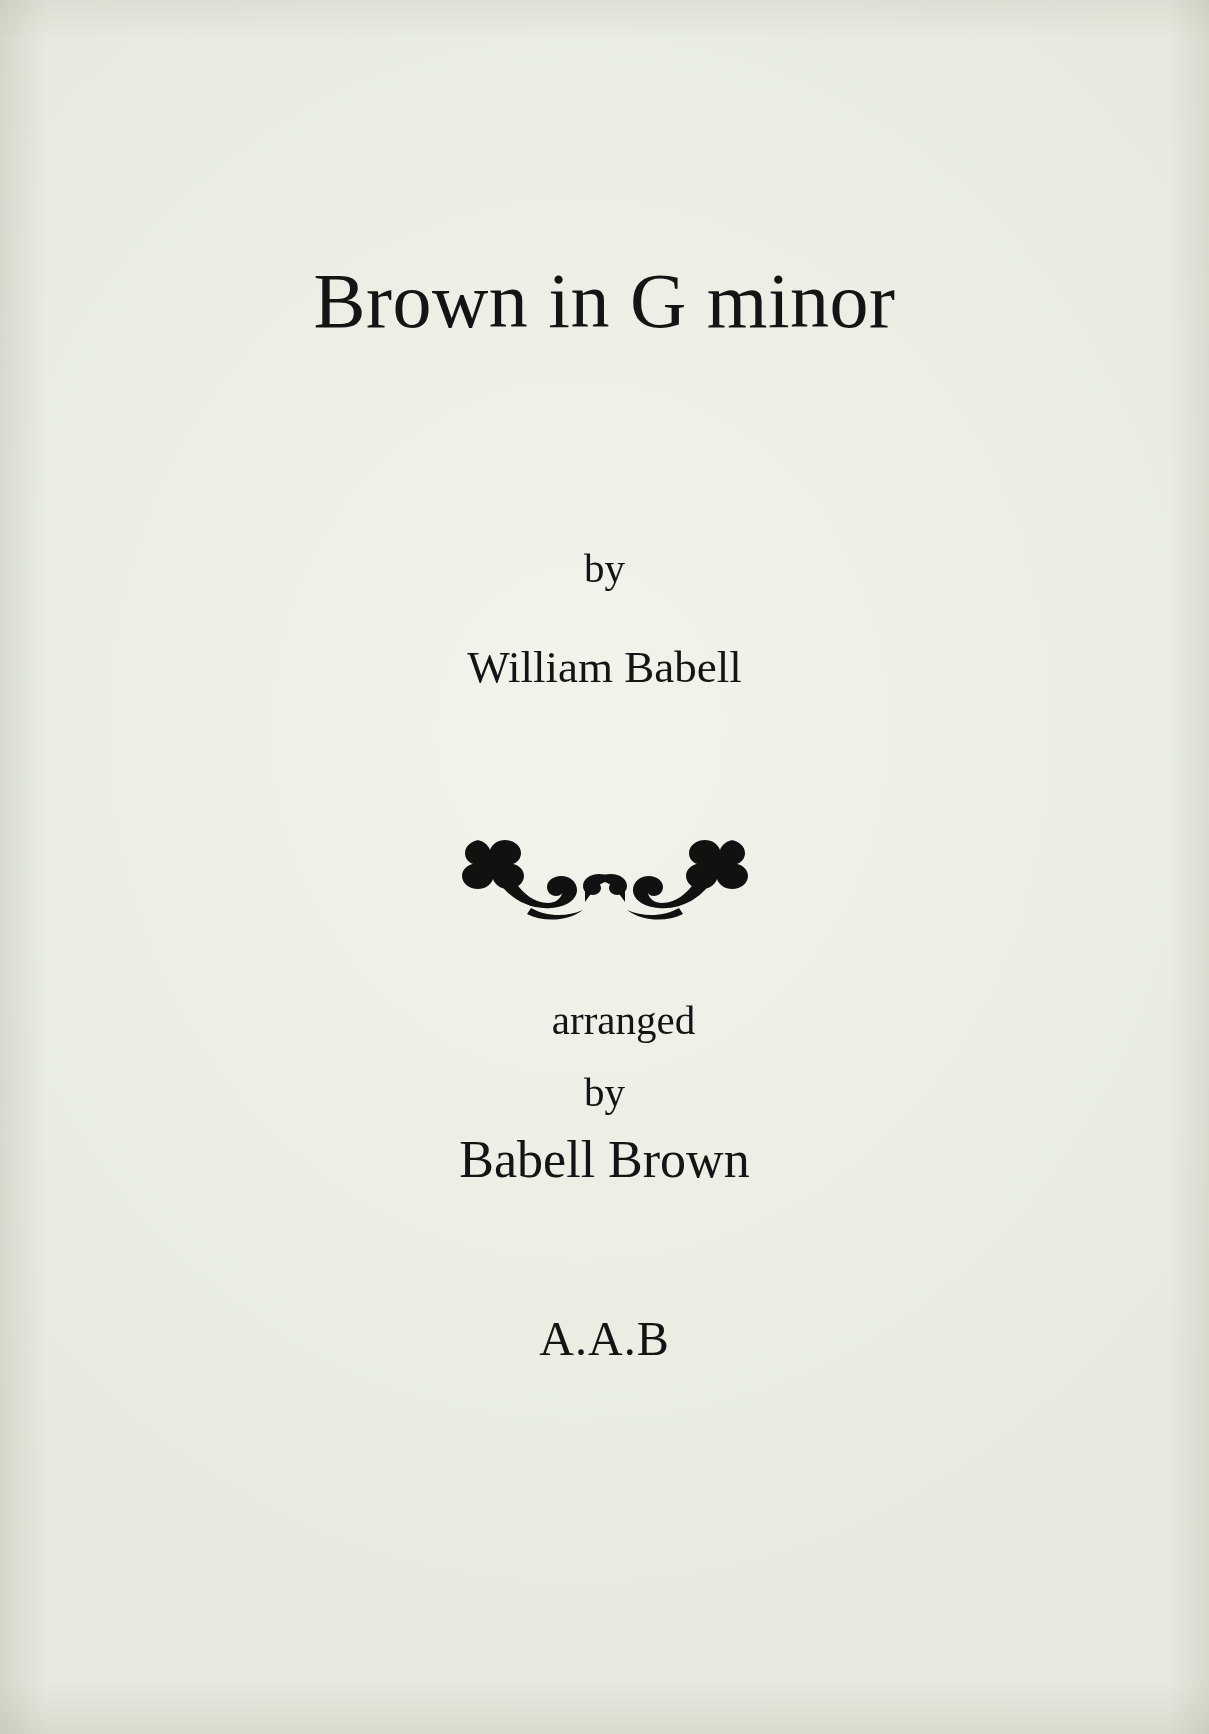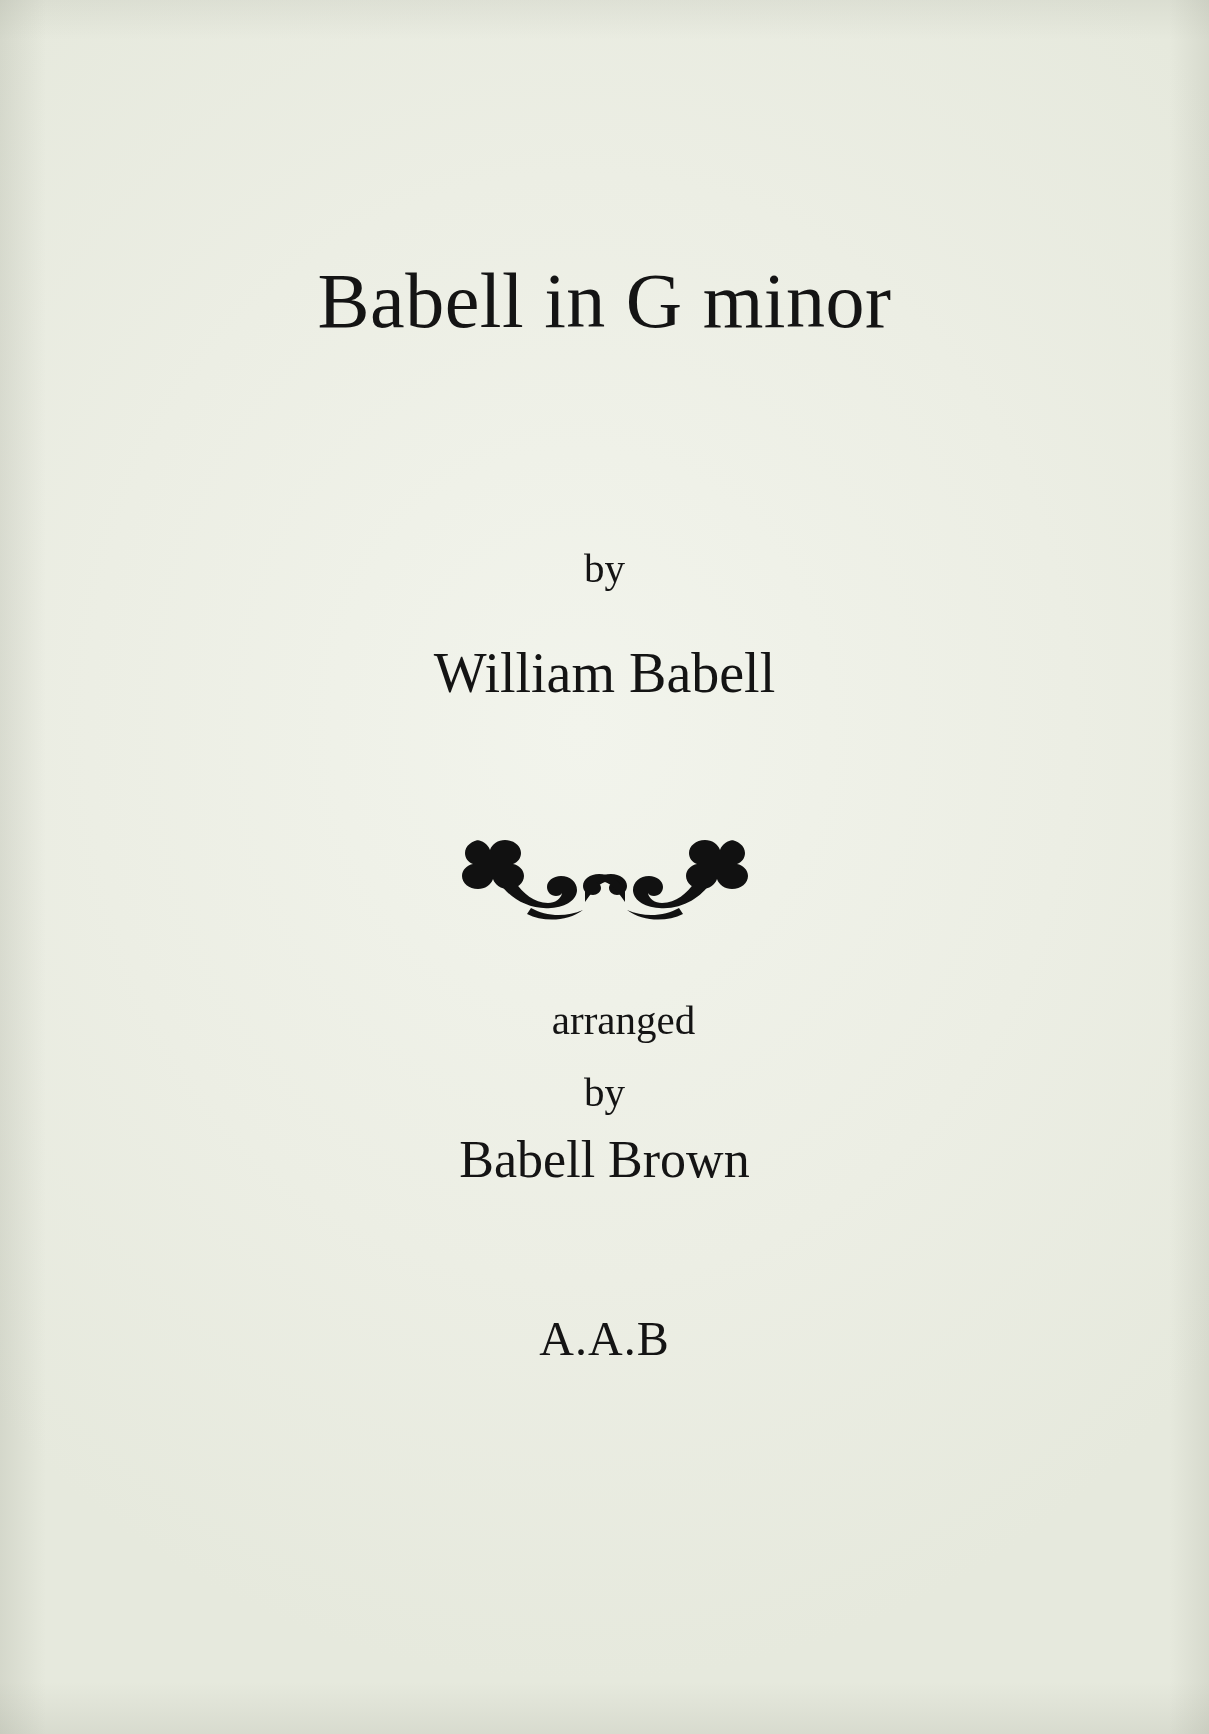--- a/index.html
+++ b/index.html
@@ -65,21 +65,21 @@
     right: 0;
     font-size: 41px;
     line-height: 1.0;
   }
 
   .composer {
     position: absolute;
     top: 645px;
     left: 0;
     right: 0;
-    font-size: 56px;
+    font-size: 45px;
     line-height: 1.0;
   }
 
   .ornament {
     position: absolute;
     top: 820px;
     left: 0;
     right: 0;
     display: flex;
     justify-content: center;
@@ -125,21 +125,21 @@
     letter-spacing: 1px;
     margin-top: 36px;
   }
 </style>
 </head>
 <body>
 
 <div class="page">
   <div class="content">
 
-    <div class="title">Babell in G minor</div>
+    <div class="title">Brown in G minor</div>
 
     <div class="by-composer">by</div>
 
     <div class="composer">William Babell</div>
 
     <div class="ornament">
       <svg width="340" height="110" viewBox="0 0 340 110" aria-hidden="true">
         <g fill="#111111">
 
           <path d="M46 20c-9 0-16 6-16 13 0 5 3 9 8 11-6 1-11 6-11 12 0 7 7 13 16 13 7 0 13-4 15-10 2 6 8 10 15 10 9 0 16-6 16-13 0-6-5-11-11-12 5-2 8-6 8-11 0-7-7-13-16-13-7 0-13 4-15 10-2-6-8-10-15-10z"></path>

